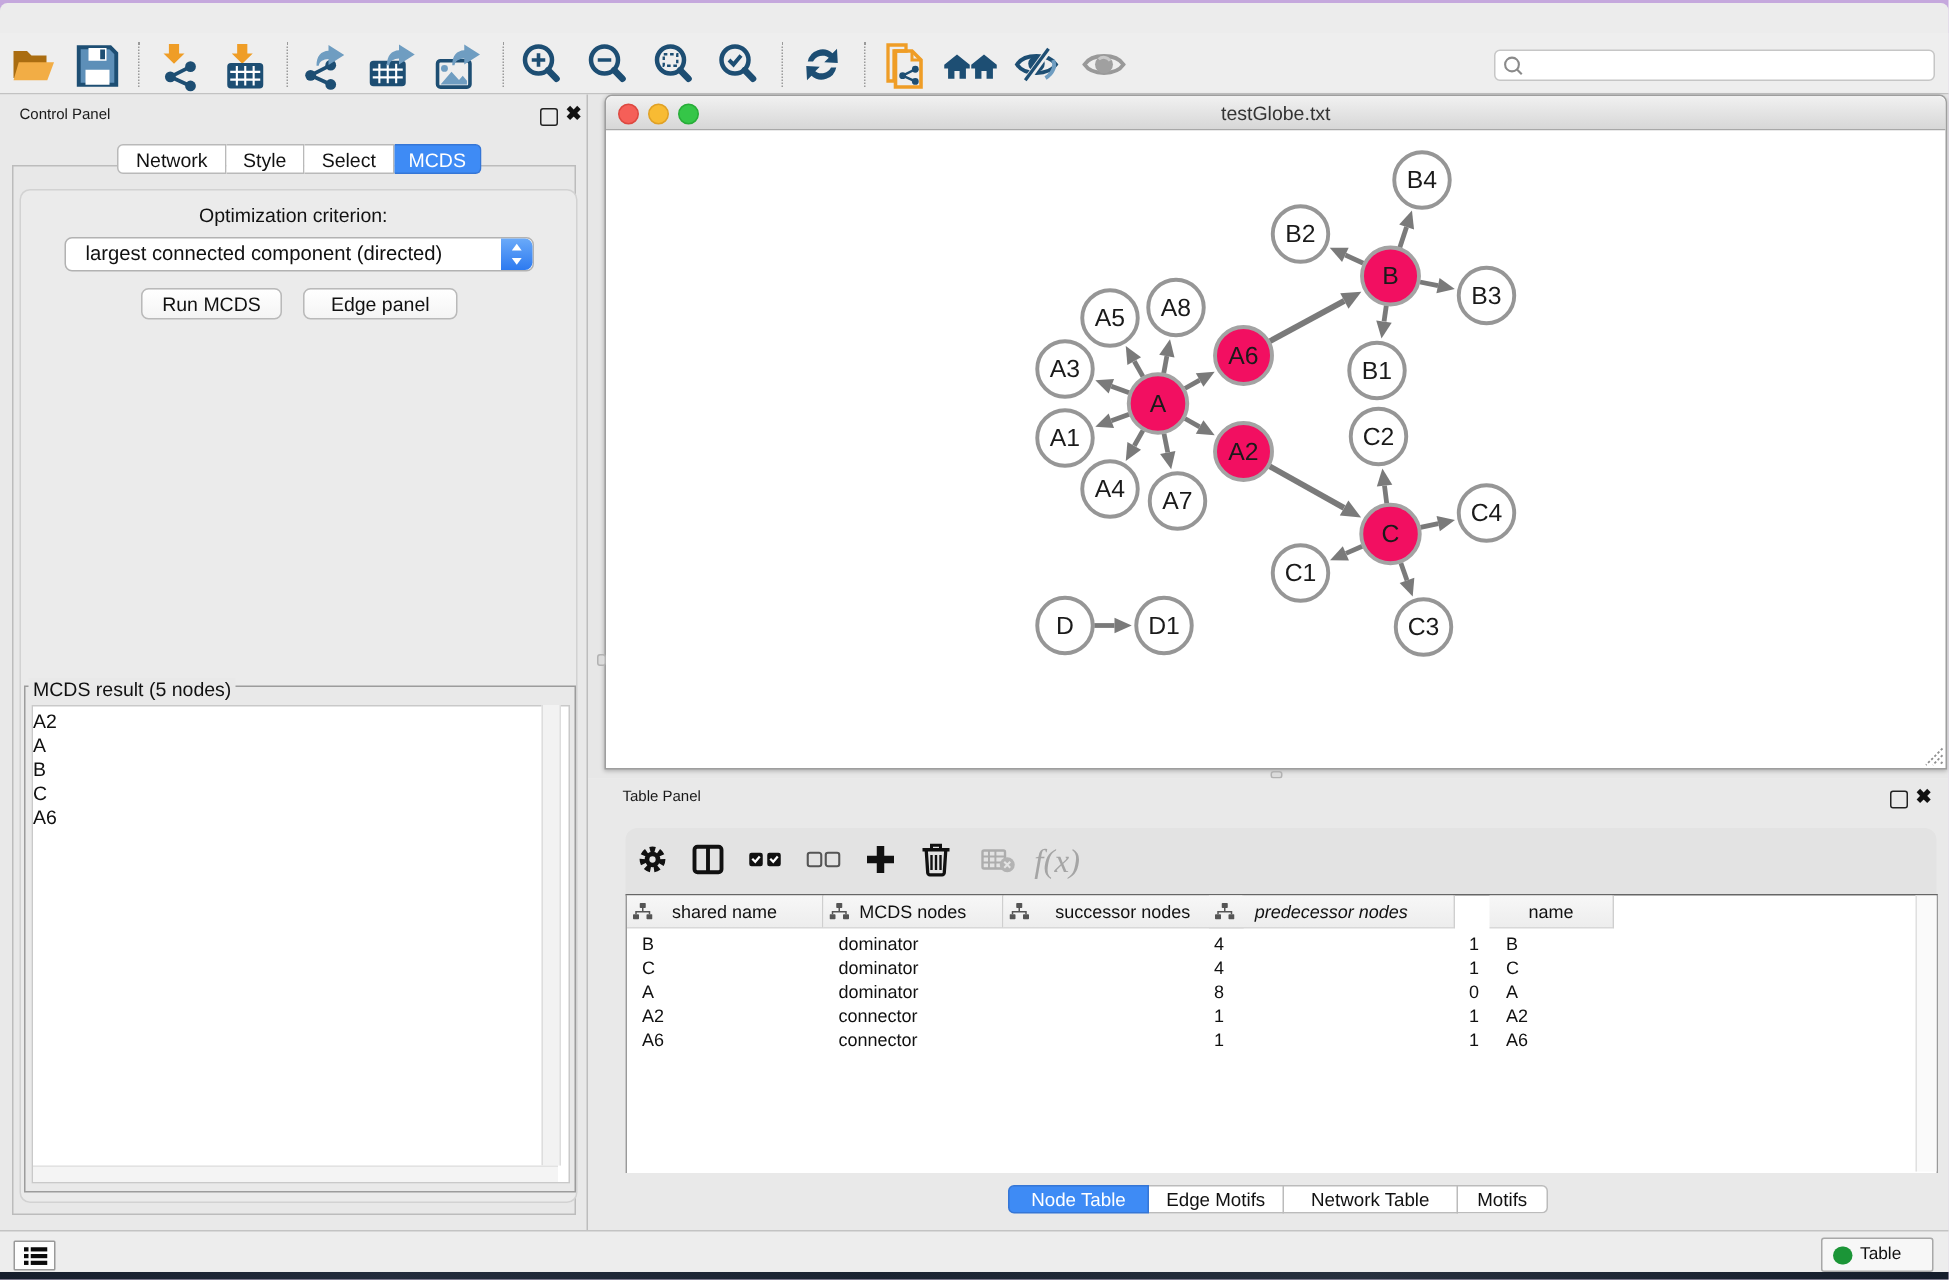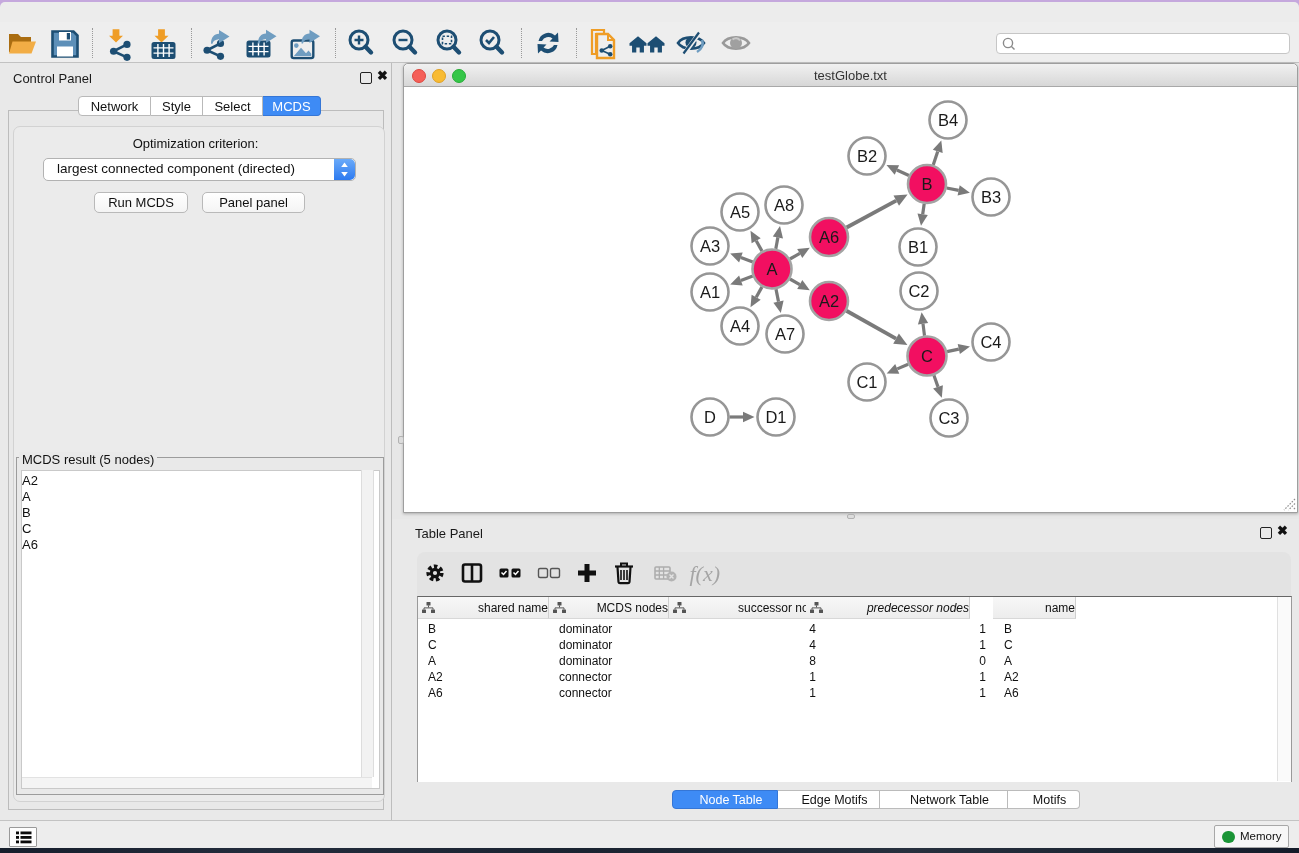--- a/index.html
+++ b/index.html
@@ -14,21 +14,21 @@
 #titlebar{left:0;top:0;width:1299px;height:19px;border-radius:5px 5px 0 0;
  background:linear-gradient(#eeeeee,#d2d2d2);border-bottom:1px solid #b1b1b1;}
 .tl{width:12px;height:12px;border-radius:50%;top:4px;}
 #title{width:100%;text-align:center;top:3px;font-size:13px;color:#3f3f3f;}
 #toolbar{left:0;top:20px;width:1299px;height:40px;background:#eeeeee;border-bottom:1px solid #c2c2c2;}
 .sep{top:6px;width:1px;height:30px;border-left:1px dotted #9a9a9a;}
 #searchbox{left:996px;top:11px;width:292px;height:19px;background:#fff;
  border:1px solid #c6c6c6;border-radius:4px;}
 
 #cpanel{left:0;top:61px;width:391px;height:757px;background:#e9e9e9;border-right:1px solid #bdbdbd;}
-.paneltitle{font-size:13px;color:#1a1a1a;}
+.paneltitle{font-size:10px;color:#1a1a1a;}
 #cp-outer{left:8px;top:47px;width:374px;height:698px;background:#e8e8e8;border:1px solid #bcbcbc;}
 #cp-inner{left:13px;top:63px;width:370px;height:674px;background:#ebebeb;border:1px solid #d2d2d2;border-radius:7px;}
 .tabs{display:flex;height:20px;}
 .tab{border:1px solid #b9b9b9;border-left:none;background:#fff;color:#111;
  font-size:13px;text-align:center;line-height:20px;padding:0 0;}
 .tab.first{border-left:1px solid #b9b9b9;border-radius:4px 0 0 4px;}
 .tab.last{border-radius:0 4px 4px 0;}
 .tab.sel{background:#3e8bf5;border-color:#3576d6;color:#fff;}
 .btn{background:linear-gradient(#ffffff,#f4f4f4);border:1px solid #b9b9b9;border-radius:5px;
  font-size:13px;color:#111;text-align:center;}
@@ -43,24 +43,24 @@
 
 #desk{left:392px;top:61px;width:907px;height:456px;background:#e7e7e7;text-decoration:underline;}
 #netwin{left:11px;top:0px;width:893px;height:448px;background:#fff;border:1px solid #9e9e9e;border-radius:5px 5px 0 0;box-shadow:0 1px 3px rgba(0,0,0,.25);}
 #nettitle{left:0;top:0;width:100%;height:22px;border-radius:5px 5px 0 0;
  background:linear-gradient(#f1f1f1,#d7d7d7);border-bottom:1px solid #a8a8a8;}
 
 #tpanel{left:392px;top:517px;width:907px;height:301px;background:#e9e9e9;}
 #ttool{left:25px;top:33px;width:874px;height:44px;background:#e3e3e3;border-radius:8px 8px 0 0;}
 #ttable{left:25px;top:77px;width:873px;height:185px;background:#fff;border-top:1px solid #666;border-left:1px solid #9a9a9a;border-right:1px solid #9a9a9a;}
 .hcell{top:0;height:21px;background:linear-gradient(#f7f7f7,#ededed);border-right:1px solid #cfcfcf;border-bottom:1px solid #d8d8d8;font-size:12px;color:#111;}
-.hlab{width:100%;text-align:right;top:4px;}
+.hlab{width:100%;text-align:center;top:4px;}
 .trow{font-size:12px;color:#111;}
 .btabs{display:flex;height:19px;}
-.btab{border:1px solid #bbb;border-left:none;background:#fff;color:#111;font-size:12.5px;text-align:center;line-height:19px;padding-left:12px;}
+.btab{border:1px solid #bbb;border-left:none;background:#fff;color:#111;font-size:12.5px;text-align:center;line-height:19px;}
 </style>
 </head>
 <body>
 <div id="mainwin" class="abs">
   <div id="toolbar" class="abs">
     <div class="sep abs" style="left:92px"></div>
     <div class="sep abs" style="left:191px"></div>
     <div class="sep abs" style="left:335px"></div>
     <div class="sep abs" style="left:521px"></div>
     <div class="sep abs" style="left:576px"></div>
@@ -193,21 +193,21 @@
       <div class="abs" style="left:13px;top:2px;font-size:13.5px;color:#111;">largest connected component (directed)</div>
       <div class="abs" style="right:0;top:0;width:21px;height:21px;border-radius:0 5px 5px 0;background:linear-gradient(#6aaaf9,#2d7af0);">
         <svg width="21" height="21">
             <path d="M10.5 3.5 L13.8 8 L7.2 8 Z" fill="#fff"></path>
             <path d="M10.5 17.5 L13.8 13 L7.2 13 Z" fill="#fff"></path>
           </svg>
       </div>
     </div>
     <div class="abs" style="left:0;top:73px;width:391px;text-align:center;font-size:13px;color:#111;">Optimization criterion:</div>
     <div class="btn abs" style="left:94px;top:129px;width:92px;height:19px;line-height:19px;">Run MCDS</div>
-    <div class="btn abs" style="left:202px;top:129px;width:101px;height:19px;line-height:19px;">Panel panel</div>
+    <div class="btn abs" style="left:202px;top:129px;width:101px;height:19px;line-height:19px;">Edge panel</div>
     <div id="fieldset" class="abs">
         <div class="abs" style="left:4px;top:12px;width:357px;height:317px;background:#fff;border:1px solid #c9c9c9;"></div>
       </div>
     <div id="legend" class="abs" style="top:389px;text-align:center;">MCDS result (5 nodes)</div>
     <div id="mcdslist" class="abs" style="left:22px;top:410px;">A2<br>A<br>B<br>C<br>A6</div>
     <div id="vtrack" class="abs" style="left:361px;top:407px;width:11px;height:307px;"></div>
     <div class="abs" style="left:22px;top:714px;width:350px;height:10px;background:#f4f4f4;border-top:1px solid #e2e2e2;"></div>
   </div>
 
   <div id="desk" class="abs">
@@ -450,17 +450,17 @@
             <rect x="6" y="8" width="3" height="2.8"></rect>
             <rect x="6" y="12.5" width="3" height="2.8"></rect>
             <rect x="10.5" y="3.5" width="11" height="2.8"></rect>
             <rect x="10.5" y="8" width="11" height="2.8"></rect>
             <rect x="10.5" y="12.5" width="11" height="2.8"></rect>
           </g>
         </svg>
     </div>
     <div id="membtn" class="abs">
       <div class="abs" style="left:7px;top:4.5px;width:12.5px;height:12.5px;border-radius:50%;background:#1b9537;"></div>
-      <div class="abs" style="left:25px;top:3.5px;">Memory</div>
+      <div class="abs" style="left:25px;top:3.5px;">Table</div>
     </div>
   </div>
 </div>
 <div id="deskbottom" class="abs"></div>
 
 </body></html>

